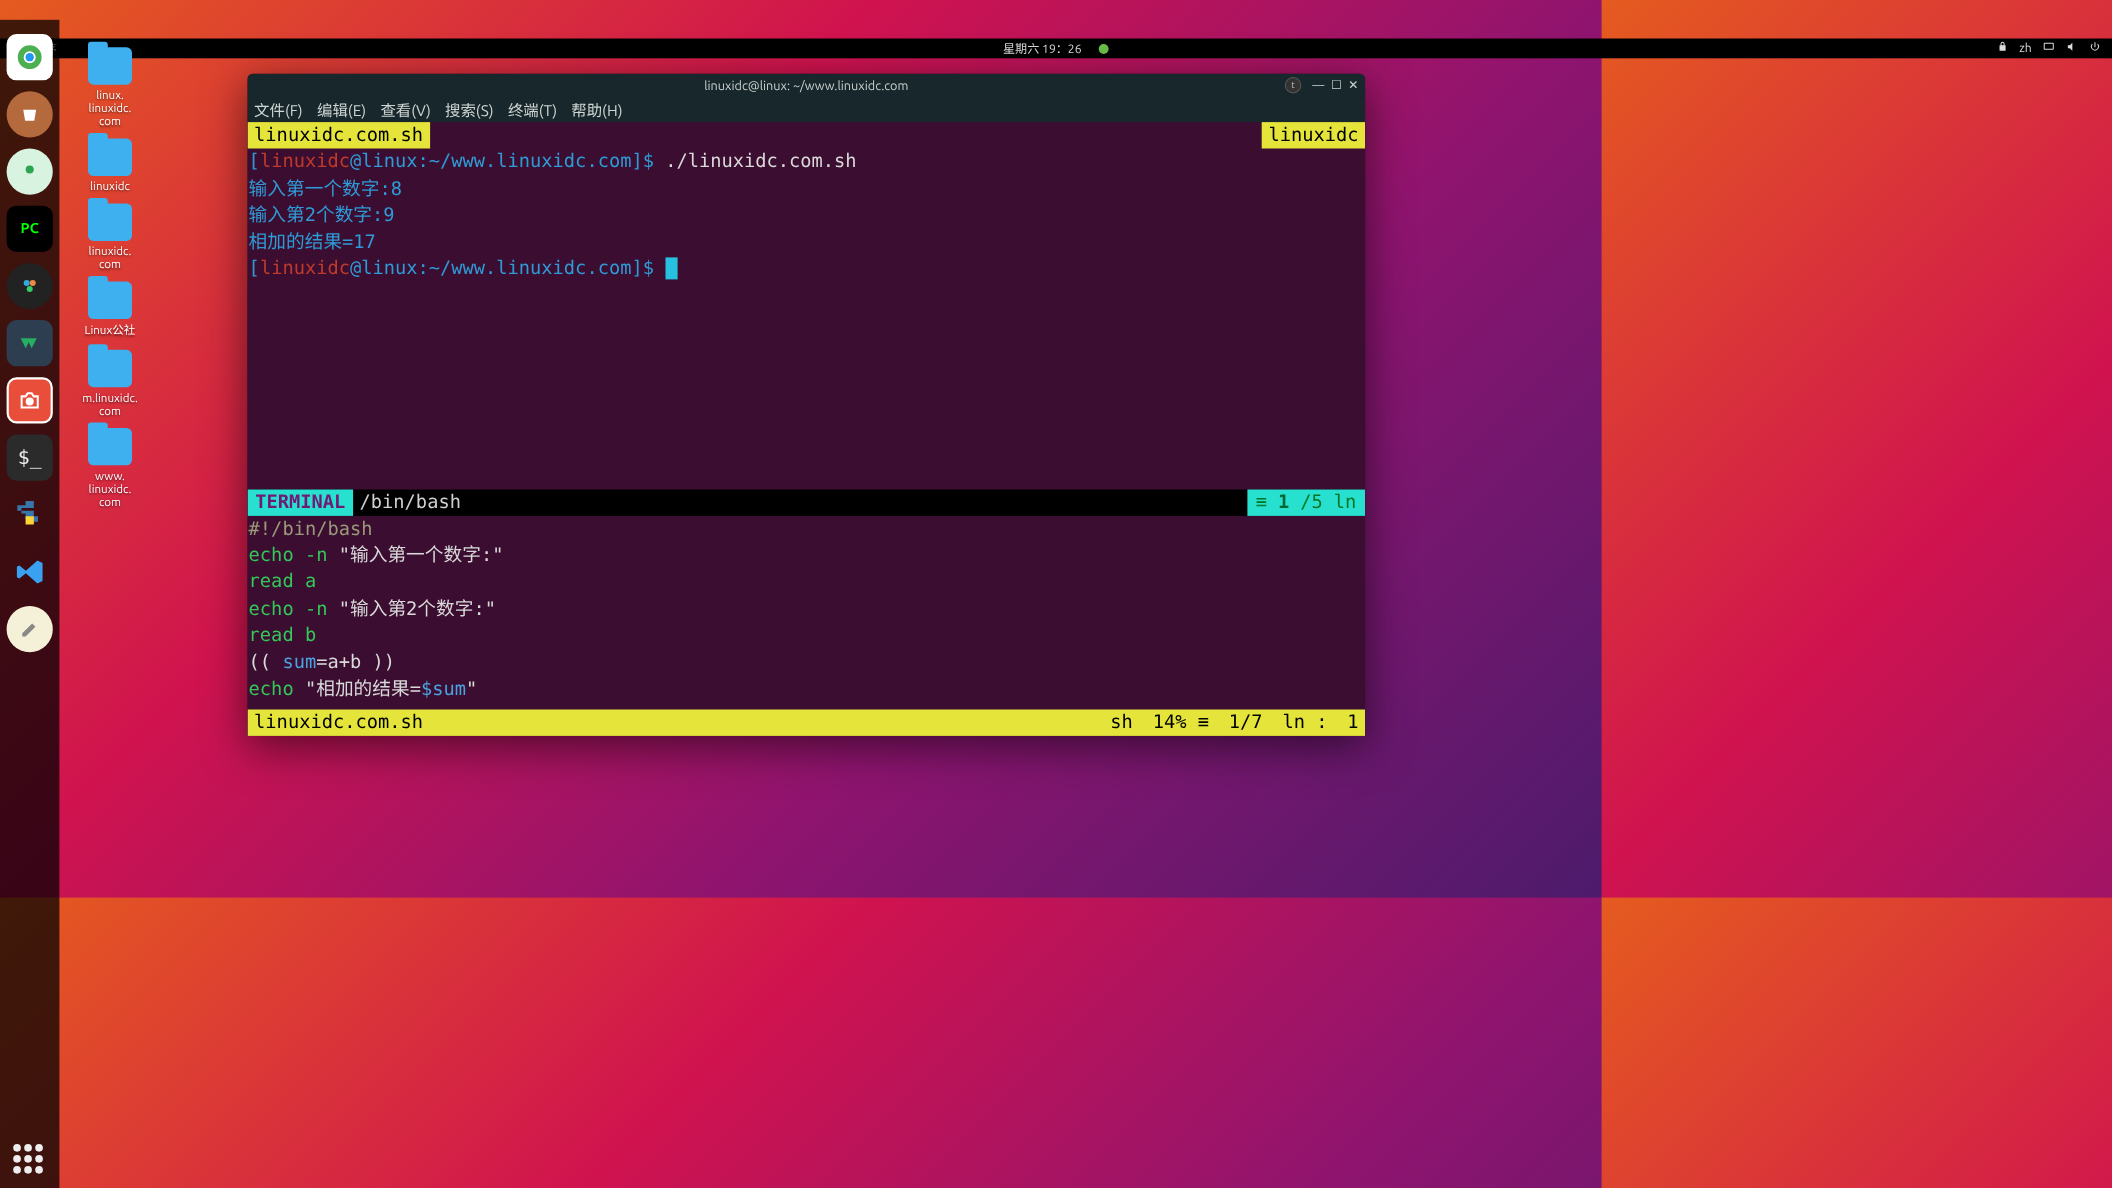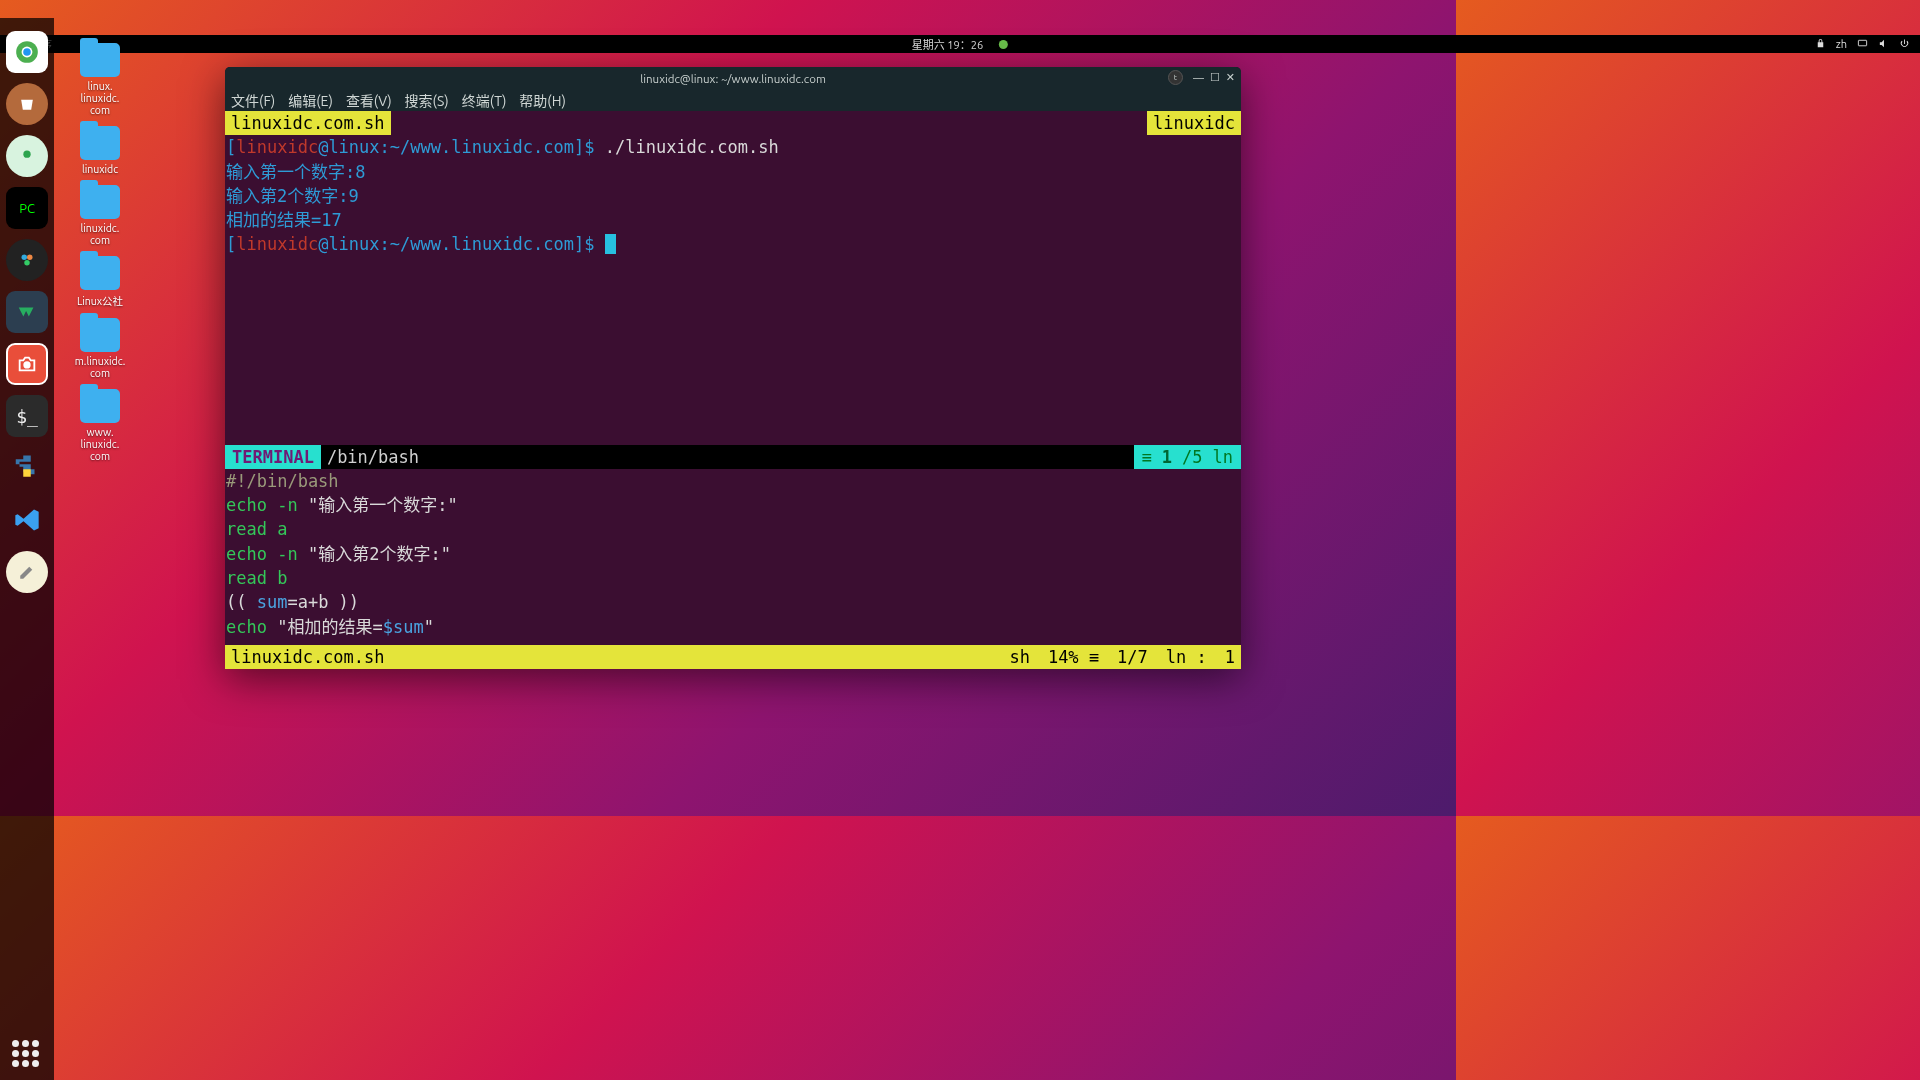--- a/index.html
+++ b/index.html
@@ -106,21 +106,21 @@
         <path d="M5 7h14l-2 12H7z"></path>
       </svg>
     </div>
   <div class="dock-item" style="background:#d8f3df;border-radius:50%;">
       <svg width="22" height="22" viewBox="0 0 24 24" fill="#2da44e">
         <circle cx="12" cy="10" r="4"></circle>
         <path d="M4 20l5-6m11 6l-5-6"></path>
       </svg>
     </div>
   <div class="dock-item" style="background:#000;">
-      <span style="color:#0f0;font-weight:normal;font-size:13px">PC</span>
+      <span style="color:#0f0;font-weight:bold;font-size:13px">PC</span>
     </div>
   <div class="dock-item" style="background:#222;border-radius:50%;">
       <svg width="22" height="22" viewBox="0 0 24 24">
         <circle cx="9" cy="9" r="3" fill="#3ad"></circle>
         <circle cx="15" cy="9" r="3" fill="#e84"></circle>
         <circle cx="12" cy="15" r="3" fill="#3c6"></circle>
       </svg>
     </div>
   <div class="dock-item" style="background:#2c3e50;">
       <svg width="22" height="22" viewBox="0 0 24 24" fill="#27ae60">

